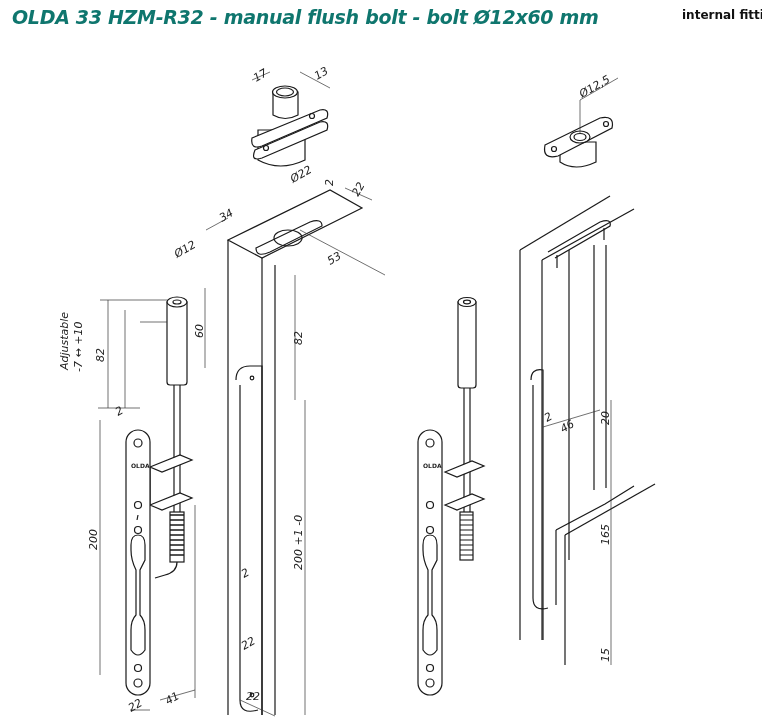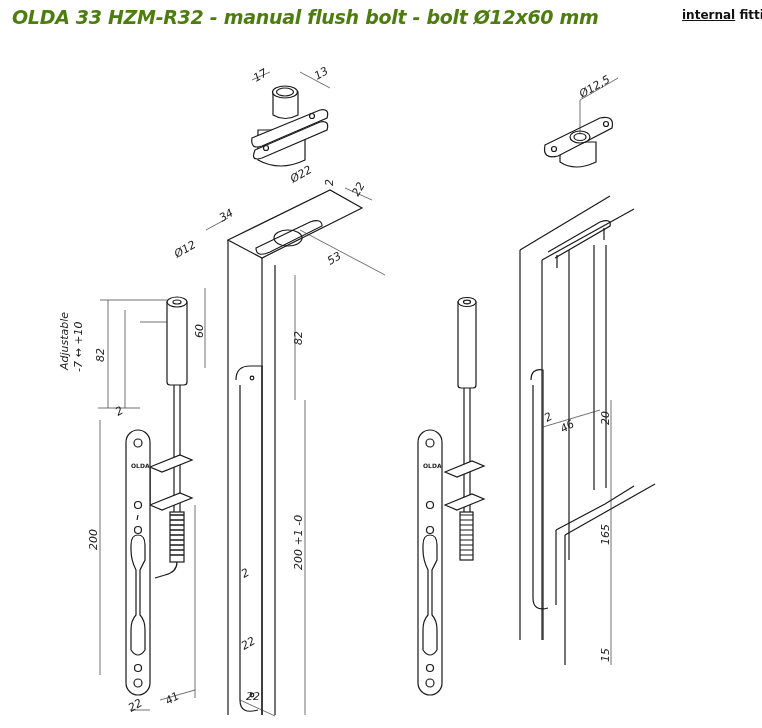--- a/index.html
+++ b/index.html
@@ -1,19 +1,19 @@
 <!DOCTYPE html>
 <html><head>
 <meta charset="utf-8">
 <style>
   html, body { margin:0; padding:0; background:#ffffff; }
   body { width:762px; height:728px; position:relative; overflow:hidden; font-family:"DejaVu Sans", sans-serif; }
-  .title { position:absolute; left:12px; top:6px; font-family:"DejaVu Sans", sans-serif; font-weight:bold; font-style:italic; font-size:19px; color:#4d7c0f; letter-spacing:-0.3px; white-space:nowrap; }
+  .title { position:absolute; left:12px; top:6px; font-family:"DejaVu Sans", sans-serif; font-weight:bold; font-style:italic; font-size:19px; color:#0f766e; letter-spacing:-0.3px; white-space:nowrap; }
   .tag { position:absolute; left:682px; top:8px; font-family:"DejaVu Sans", sans-serif; font-weight:bold; font-size:12px; color:#111; white-space:nowrap; }
-  .tag .u { text-decoration:underline; }
+  .tag .u { }
   svg { position:absolute; left:0; top:0; }
   .dim { font-family:"DejaVu Sans", sans-serif; font-style:italic; font-size:11px; fill:#222; }
   .ln { stroke:#1a1a1a; fill:none; stroke-width:1.2; }
   .thin { stroke:#333; fill:none; stroke-width:0.7; }
   .fillw { fill:#fff; stroke:#1a1a1a; stroke-width:1.2; }
 </style>
 </head>
 <body>
 
 <div class="title">OLDA 33 HZM-R32 - manual flush bolt - bolt Ø12x60 mm</div>

